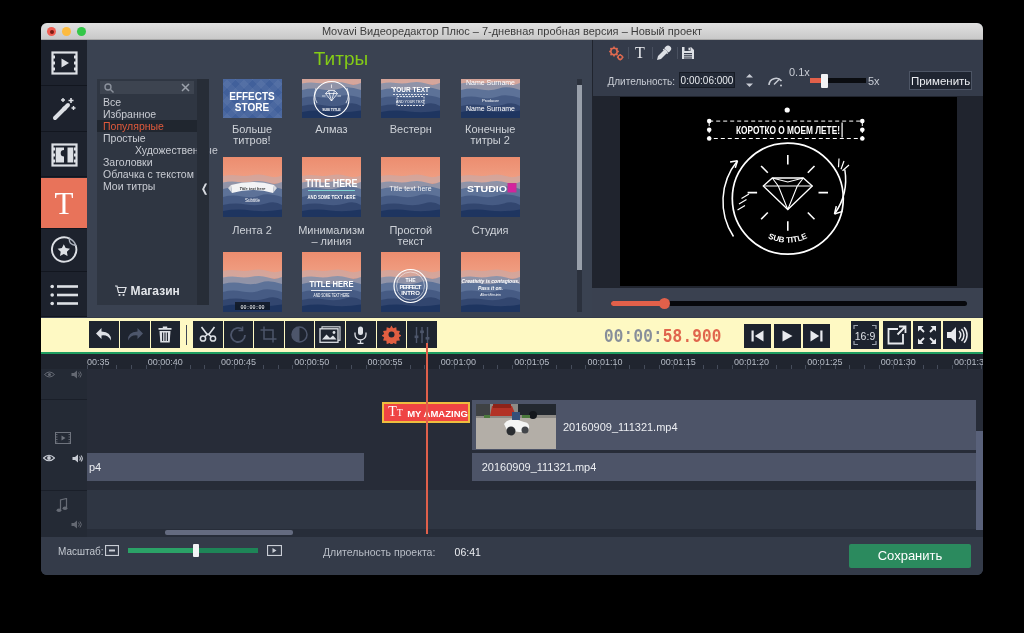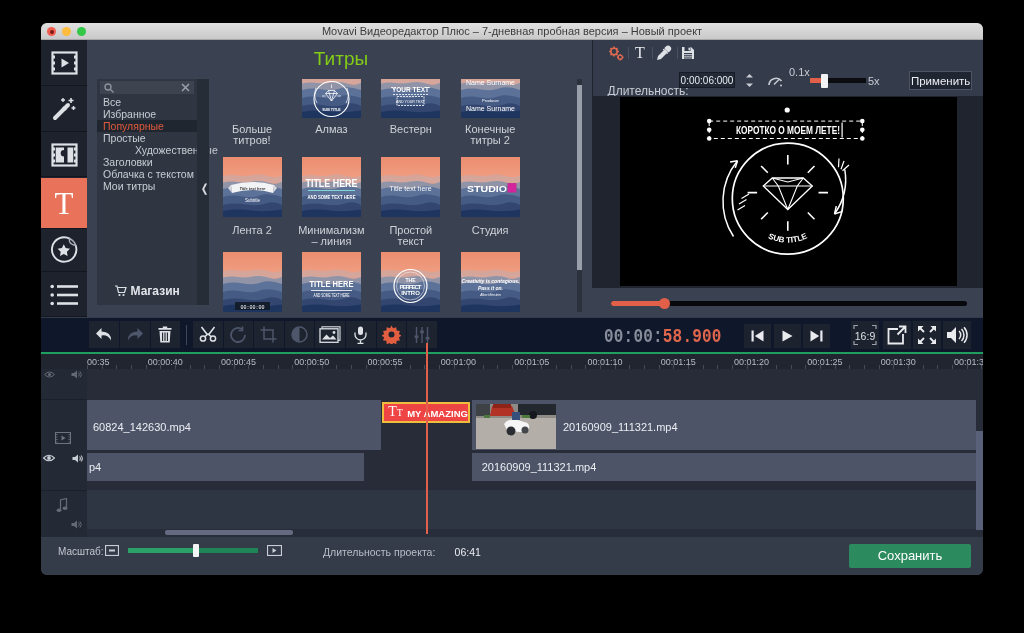--- a/index.html
+++ b/index.html
@@ -27,21 +27,21 @@
 #grid { position:absolute; left:176px; top:56px; width:361px; height:233px; overflow:hidden; }
 .tile { position:absolute; width:59px; height:60px; overflow:hidden; }
 .cap { position:absolute; width:80px; text-align:center; font-size:11px; line-height:11px; color:#ced2d8; }
 
 #pv { position:absolute; left:551px; top:17px; width:391px; height:278px; background:#343b4a;
   border-left:1px solid #20242e; }
 #stage { position:absolute; left:551px; top:73px; width:391px; height:192px; background:#20242e; }
 #video { position:absolute; left:579px; top:74px; width:337px; height:189px; background:#000; }
 #progrow { position:absolute; left:551px; top:265px; width:391px; height:30px; background:#3a4150; }
 
-#ctrl { position:absolute; left:0; top:294px; width:942px; height:35px; background:#0f172a;
+#ctrl { position:absolute; left:0; top:294px; width:942px; height:35px; background:#fef9c3;
   border-top:1px solid #343b4a;padding-left:41px; }
 .tbtn { position:absolute; top:3px; width:29.6px; height:27px; background:#1e242f;
   display:flex; align-items:center; justify-content:center; }
 .pbtn { position:absolute; top:6px; width:27px; height:24px; background:#1d232e;
   display:flex; align-items:center; justify-content:center; }
 .rbtn { position:absolute; top:3px; width:28px; height:28px; background:#1d232e;
   display:flex; align-items:center; justify-content:center; }
 
 #gline { position:absolute; left:0; top:329px; width:942px; height:2px; background:#1f9e60; }
 #ruler { position:absolute; left:0; top:331px; width:942px; height:15px; background:#20252f; }
@@ -166,20 +166,25 @@
           <circle cx="9.5" cy="10" r="1.1" fill="#dde0e5"></circle>
       </svg>
       Магазин
     </div>
   </div>
   <div id="collbar">
       <span style="position:absolute; top:103px; left:3px;">❬</span>
     </div>
   <div id="grid">
 
+    <div class="tile" style="left:5.5px; top:-21.3px; background:#41609b;
+      background-image:repeating-linear-gradient(45deg, rgba(255,255,255,.05) 0 6px, transparent 6px 12px),
+      repeating-linear-gradient(-45deg, rgba(255,255,255,.05) 0 6px, transparent 6px 12px);">
+      <div style="position:absolute; top:33px; width:59px; text-align:center; color:#fff; font-weight:bold; font-size:10px; line-height:11px;">EFFECTS<br>STORE</div>
+    </div>
     <div class="tile" style="left:84.9px; top:-21.3px;">
       <svg width="59" height="60" viewBox="0 0 59 60">
           <use href="#land"></use>
         <circle cx="29.5" cy="41" r="17.5" fill="none" stroke="#fff" stroke-width="1.1"></circle>
         <path d="M23.5 35.5 L26.5 32.5 H32.5 L35.5 35.5 L29.5 43 Z M23.5 35.5 H35.5 M26.5 32.5 L29.5 43 M32.5 32.5 L29.5 43" fill="none" stroke="#fff" stroke-width="0.75"></path>
         <path d="M20 38 h3.5 M35.5 38 h3.5 M29.5 26.5 v3.5" stroke="#fff" stroke-width="0.7"></path>
         <text x="29.5" y="52.5" font-size="3.6" fill="#fff" text-anchor="middle" font-weight="bold">SUB TITLE</text>
         <path d="M14 30 q-3 8 1 15 M45 30 q3 8 -1 15" fill="none" stroke="#fff" stroke-width="0.7"></path>
       </svg>
     </div>
@@ -301,21 +306,21 @@
     <div style="position:absolute; left:83.5px; top:7px; width:1px; height:12px; background:#4a5160;"></div>
     <svg width="14" height="14" viewBox="0 0 14 14" style="position:absolute; left:88px; top:6px;">
       <path d="M1 1 h9 l3 3 v9 h-12 Z" fill="#dde0e5"></path>
       <rect x="3.5" y="1" width="6" height="4" fill="#343b4a"></rect>
         <rect x="7.5" y="1.7" width="1.6" height="2.6" fill="#dde0e5"></rect>
       <rect x="3" y="7" width="8" height="1.2" fill="#343b4a"></rect>
         <rect x="3" y="9.2" width="8" height="1.2" fill="#343b4a"></rect>
         <rect x="3" y="11.4" width="8" height="1.2" fill="#343b4a"></rect>
     </svg>
 
-    <div style="position:absolute; left:14.5px; top:44px; font-size:12px; color:#c8ccd4;text-align:right;">Длительность:</div>
+    <div style="position:absolute; left:14.5px; top:36px; font-size:10px; color:#c8ccd4;text-align:right;">Длительность:</div>
     <div style="position:absolute; left:86px; top:31.6px; width:56px; height:16.6px; background:#232a37; border:1px solid #171c26; color:#e8eaee; font-size:10px; text-align:center; line-height:15px;">0:00:06:000</div>
     <svg width="9" height="15" viewBox="0 0 9 15" style="position:absolute; left:152px; top:33px;">
       <path d="M4.5 1 L8 4.5 H1 Z" fill="#c8ccd4"></path>
         <path d="M4.5 14 L1 10.5 H8 Z" fill="#c8ccd4"></path>
     </svg>
     <svg width="16" height="12" viewBox="0 0 16 12" style="position:absolute; left:174px; top:35px;">
       <path d="M2 10 a7 7 0 0 1 12.5 -4" fill="none" stroke="#c8ccd4" stroke-width="1.6"></path>
       <path d="M7 9.5 L12 4.5" stroke="#c8ccd4" stroke-width="1.4"></path>
       <circle cx="14" cy="10.5" r="1" fill="#c8ccd4"></circle>
     </svg>
@@ -508,23 +513,20 @@
       <div style="position:absolute; left:0; top:11px; width:896px; height:4px;
         background:repeating-linear-gradient(90deg, #454c5a 0 1px, transparent 1px 14.66px);"></div>
     </div>
   </div>
   <div id="tl">
     <div style="position:absolute; left:46px; top:0; width:896px; height:29.8px; background:#272c38;"></div>
     <div style="position:absolute; left:46px; top:120.5px; width:896px; height:39px; background:#2f3643;"></div>
     <div style="position:absolute; left:46px; top:159.5px; width:896px; height:8.5px; background:#272d39;"></div>
     <div style="position:absolute; left:124px; top:160.5px; width:128px; height:5px; background:#646b80; border-radius:2px;"></div>
 
-    <div class="clip" style="left:46px; top:31.3px; width:294px; height:50.2px;">
-      <div class="clipname" style="position:absolute; left:6px; top:21px;">60824_142630.mp4</div>
-    </div>
     <div style="position:absolute; left:341.2px; top:32.8px; width:87.7px; height:21.6px; background:#ef4444; border:2px solid #eebd3e;">
       <span style="position:absolute; left:4px; top:0px; color:#fff; font-family:'Liberation Serif',serif; font-size:14px;">T<span style="font-size:10px;">T</span></span>
       <span style="position:absolute; left:23px; top:4px; color:#fff; font-size:9.5px; font-weight:bold; white-space:nowrap;">MY AMAZING</span>
     </div>
     <div class="clip" style="left:431.2px; top:31.3px; width:503.4px; height:50.2px;">
       <svg width="80" height="45" viewBox="0 0 80 45" style="position:absolute; left:3.6px; top:3.3px;">
         <rect width="80" height="45" fill="#b3aea7"></rect>
         <rect width="80" height="14" fill="#8e8b86"></rect>
         <rect x="0" y="0" width="14" height="12" fill="#3f4244"></rect>
         <path d="M14 12 L16 2 h20 l4 10 Z" fill="#b33226"></path>

